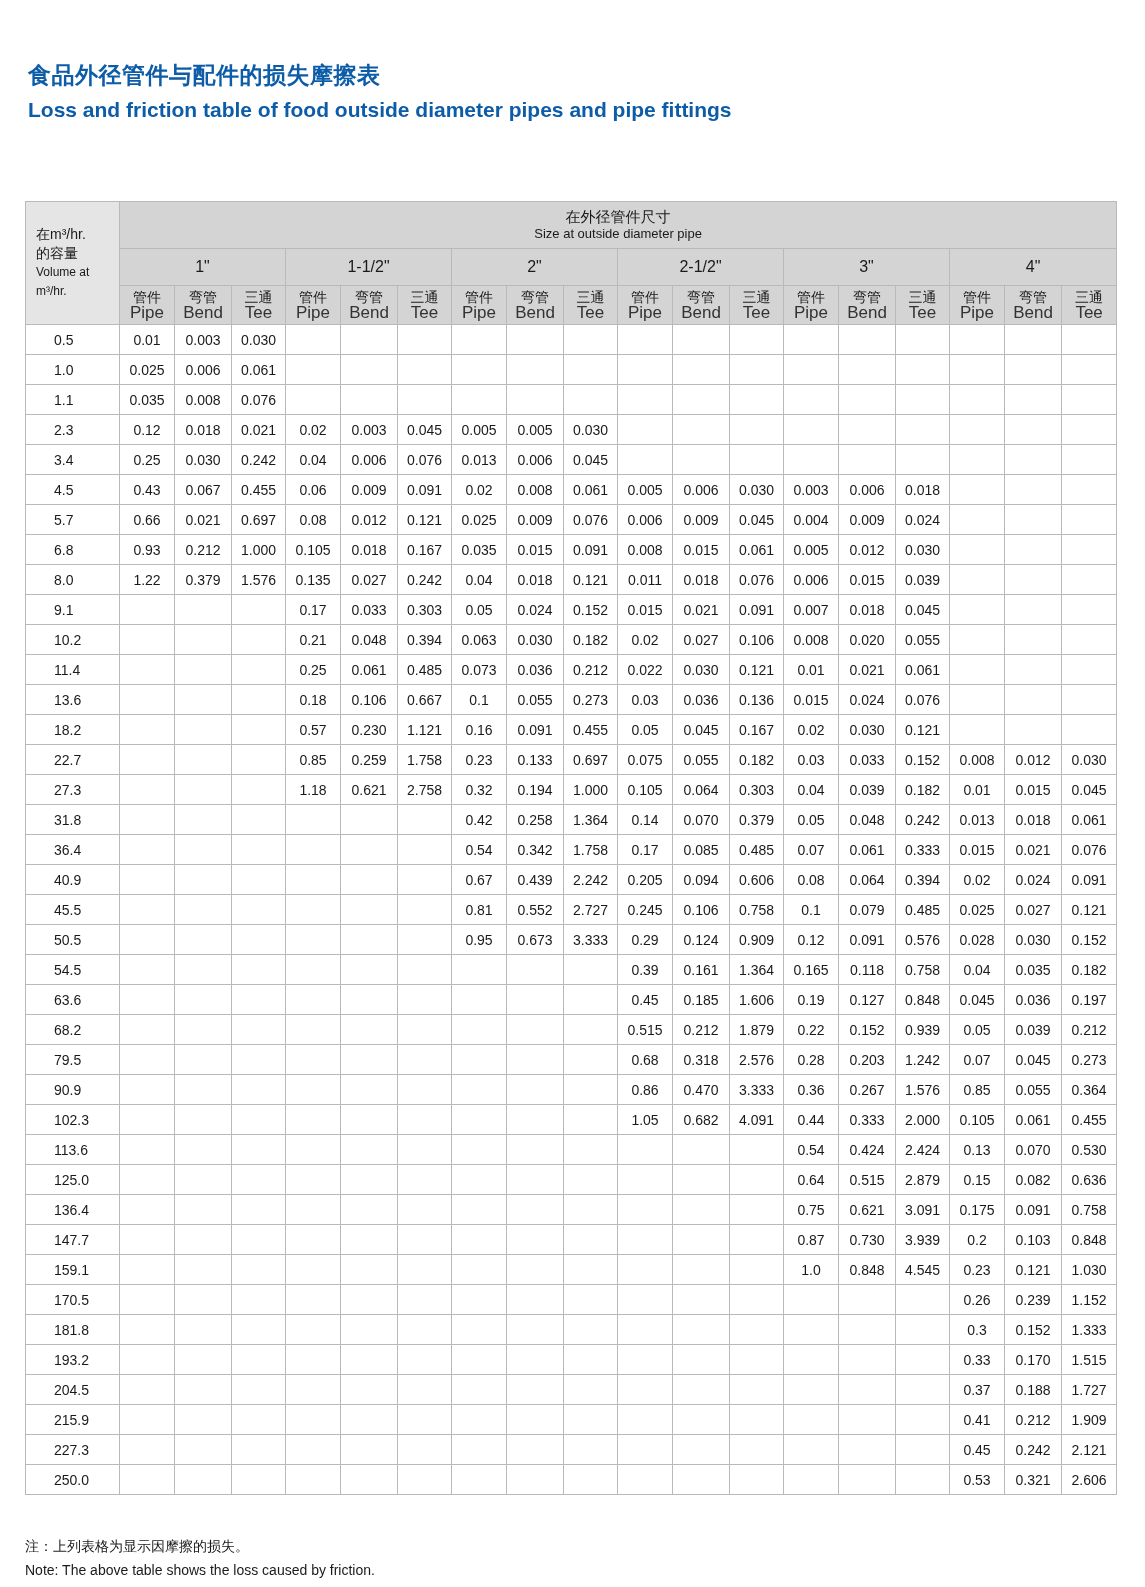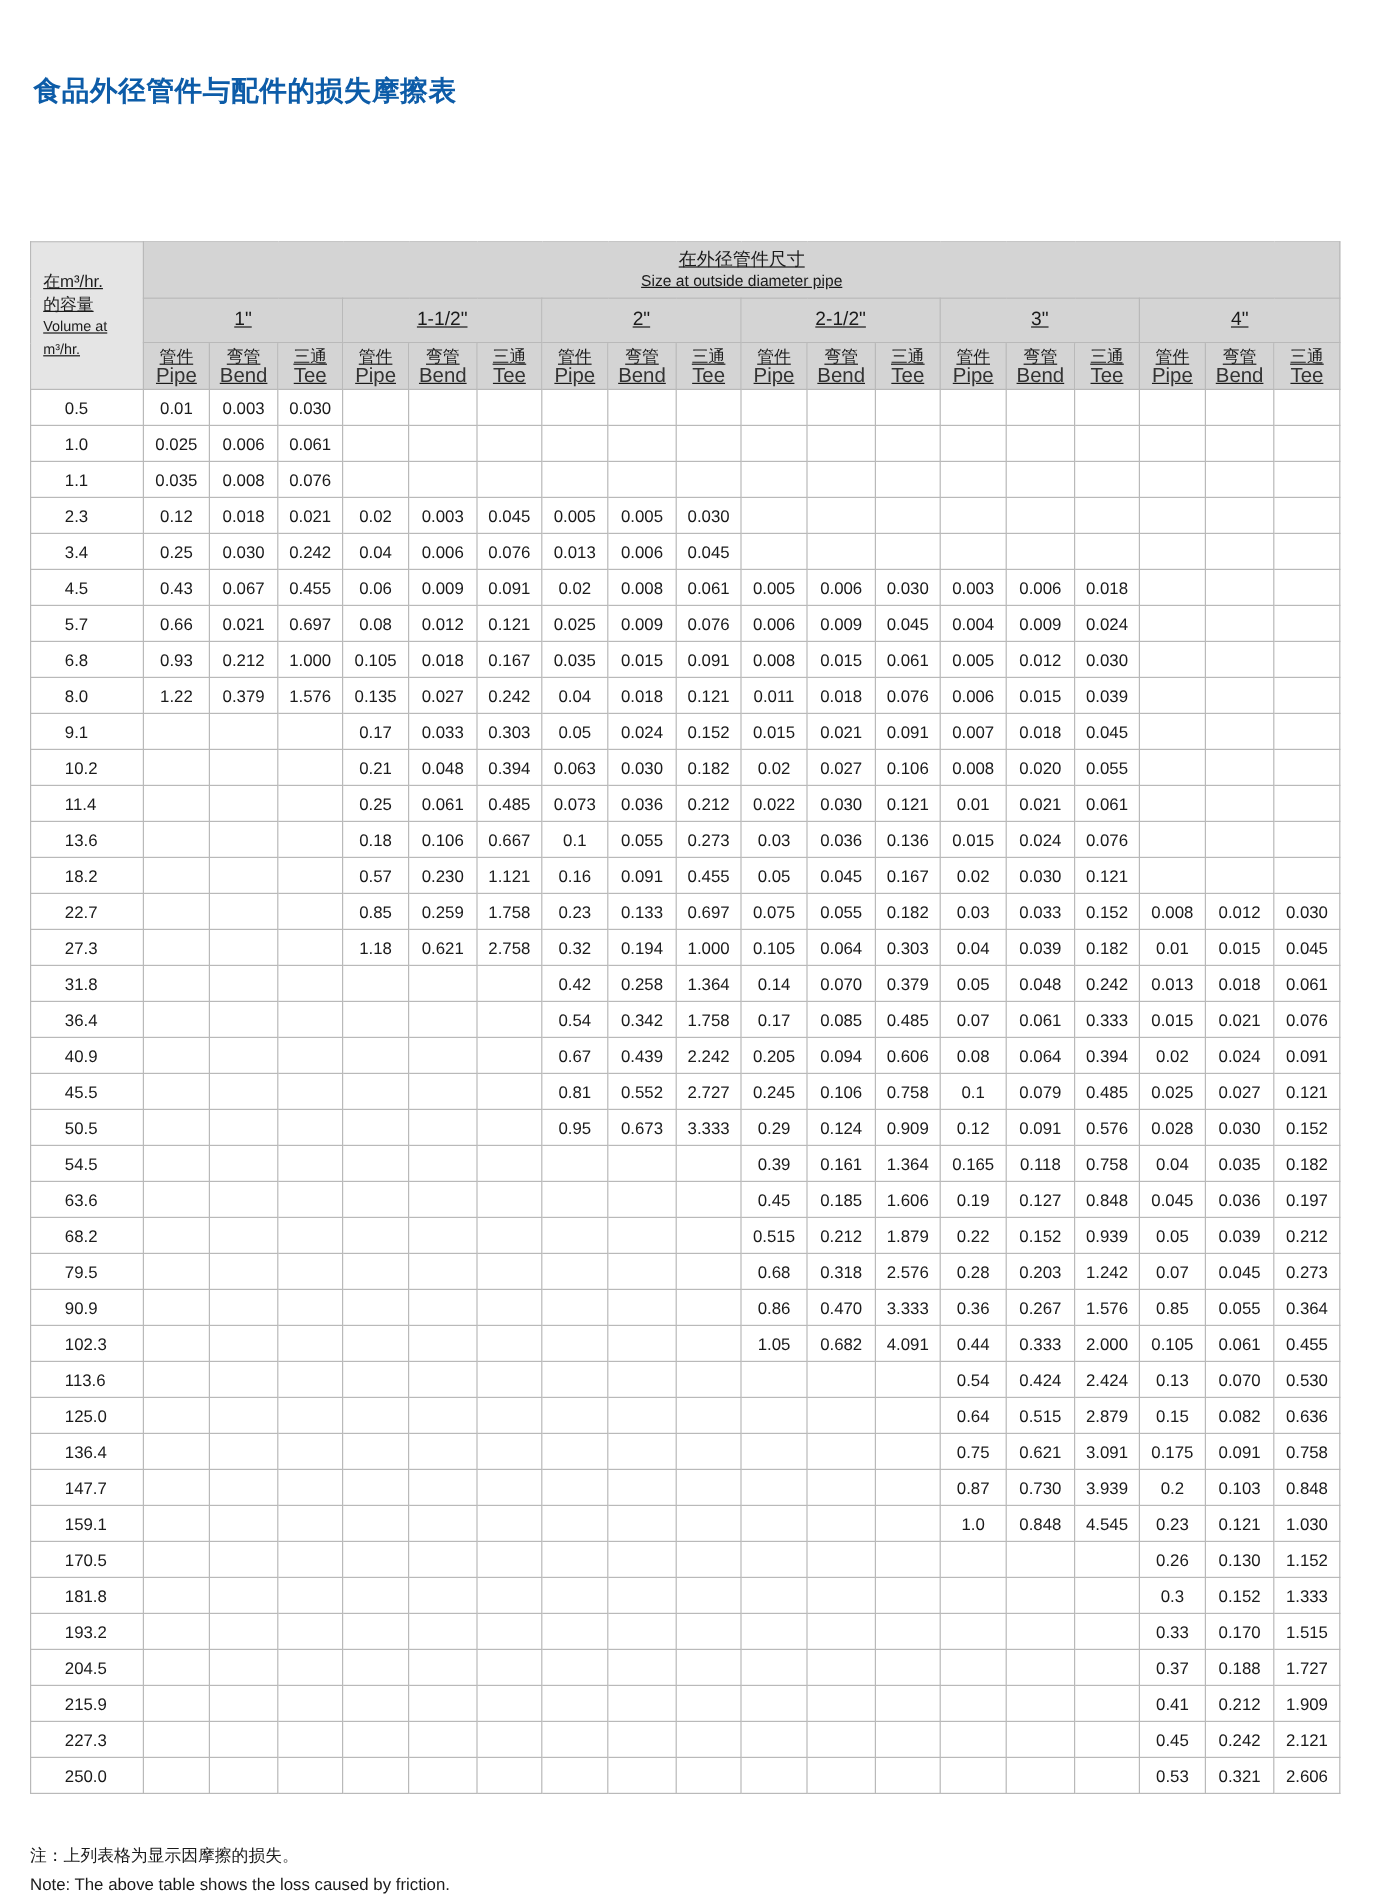--- a/index.html
+++ b/index.html
@@ -59,21 +59,20 @@
   }
   table.ft th, table.ft td {
     border: 1px solid #b9b9b9;
     padding: 0;
   }
   thead th {
     background: #d4d4d4;
     color: #1a1a1a;
     font-weight: normal;
     text-align: center;
-    text-decoration: underline;
   }
   .hdr-top {
     height: 46px;
     font-size: 15px;
     line-height: 17px;
   }
   .hdr-top .cn { font-size: 15px; }
   .hdr-top .en { font-size: 13px; }
 
   .volcell {
@@ -132,20 +131,21 @@
   }
   .notes div { white-space: nowrap; }
 </style>
 </head>
 <body>
 
 <div class="page">
 
   <div class="titles">
     <h1 class="title-cn">食品外径管件与配件的损失摩擦表</h1>
+    <h2 class="title-en">Loss and friction table of food outside diameter pipes and pipe fittings</h2>
   </div>
 
   <div class="table-wrap">
     <table class="ft">
       <colgroup>
         <col style="width:94px">
         <col style="width:55px">
           <col style="width:57px">
           <col style="width:54px">
         <col style="width:55px">
@@ -949,21 +949,21 @@
             <td class="gstart empty"></td>
             <td class="empty"></td>
             <td class="empty"></td>
             <td class="gstart empty"></td>
             <td class="empty"></td>
             <td class="empty"></td>
             <td class="gstart empty"></td>
             <td class="empty"></td>
             <td class="empty"></td>
             <td class="gstart">0.26</td>
-            <td>0.130</td>
+            <td>0.239</td>
             <td>1.152</td>
           </tr>
           <tr>
             <td class="vol">181.8</td>
             <td class="gstart empty"></td>
             <td class="empty"></td>
             <td class="empty"></td>
             <td class="gstart empty"></td>
             <td class="empty"></td>
             <td class="empty"></td>

